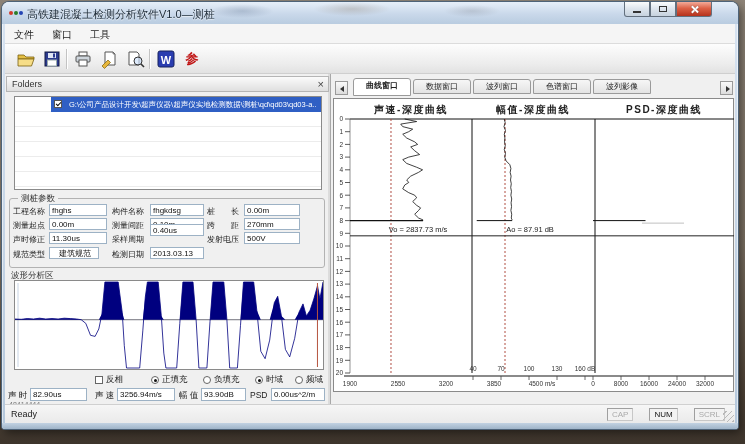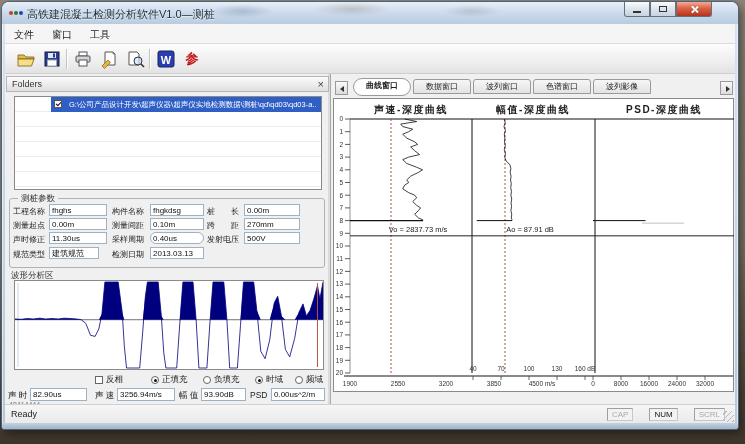--- a/index.html
+++ b/index.html
@@ -200,25 +200,25 @@
           <div class="pfield" style="left: 234px; top: 5px; width: 56px;">0.00m</div>
           <span class="plabel" style="left: 3px; top: 21px;">测量起点</span>
           <div class="pfield" style="left: 39px; top: 19px; width: 58px;">0.00m</div>
           <span class="plabel" style="left: 102px; top: 21px;">测量间距</span>
           <div class="pfield" style="left: 140px; top: 19px; width: 54px;">0.10m</div>
           <span class="plabel" style="left: 197px; top: 21px;">跨　　距</span>
           <div class="pfield" style="left: 234px; top: 19px; width: 56px;">270mm</div>
           <span class="plabel" style="left: 3px; top: 35px;">声时修正</span>
           <div class="pfield" style="left: 39px; top: 33px; width: 58px;">11.30us</div>
           <span class="plabel" style="left: 102px; top: 35px;">采样周期</span>
-          <div class="pfield" style="left: 140px; top: 33px; width: 54px; border-radius: 6px;">0.40us</div>
+          <div class="pfield" style="left: 140px; top: 25px; width: 54px;">0.40us</div>
           <span class="plabel" style="left: 197px; top: 35px;">发射电压</span>
           <div class="pfield" style="left: 234px; top: 33px; width: 56px;">500V</div>
           <span class="plabel" style="left: 3px; top: 50px;">规范类型</span>
-          <div class="pfield" style="left: 39px; top: 48px; width: 50px;">建筑规范</div>
+          <div class="pfield" style="left: 39px; top: 48px; width: 50px; text-align: center;">建筑规范</div>
           <span class="plabel" style="left: 102px; top: 50px;">检测日期</span>
           <div class="pfield" style="left: 140px; top: 48px; width: 54px;">2013.03.13</div>
         </div>
     </div>
 
     <div class="wave-label">波形分析区</div>
     <div class="wavebox">
       <svg id="waveSvg" width="308" height="88">
           <line x1="3" y1="2" x2="3" y2="86" stroke="#b9c9dd" stroke-width="0.8"></line>
           <line x1="0" y1="38.72" x2="308" y2="38.72" stroke="#334" stroke-width="0.7"></line>
@@ -264,21 +264,21 @@
   </div>
 
   <div class="rightpanel">
     <div class="tabbar" id="tabbar">
       <div class="tab-arrow left" style="left:3px">
           <i></i>
         </div>
       <div class="tab-arrow right" style="left:388px">
           <i></i>
         </div>
-    <div class="tab active" style="left: 21px; width: 58px; border-radius: 9px;">曲线窗口</div>
+    <div class="tab active" style="left: 21px; width: 58px;">曲线窗口</div>
         <div class="tab" style="left: 81px; width: 58px;">数据窗口</div>
         <div class="tab" style="left: 141px; width: 58px;">波列窗口</div>
         <div class="tab" style="left: 201px; width: 58px;">色谱窗口</div>
         <div class="tab" style="left: 261px; width: 58px;">波列影像</div>
       </div>
     <div class="chartarea">
       <svg id="chartSvg" width="401" height="294">
           <text x="77" y="14" text-anchor="middle" font-size="10" font-weight="600" fill="#222" letter-spacing="1.5">声速-深度曲线</text>
           <text x="199" y="14" text-anchor="middle" font-size="10" font-weight="600" fill="#222" letter-spacing="1.5">幅值-深度曲线</text>
           <text x="330" y="14" text-anchor="middle" font-size="10" font-weight="600" fill="#222" letter-spacing="1.5">PSD-深度曲线</text>

